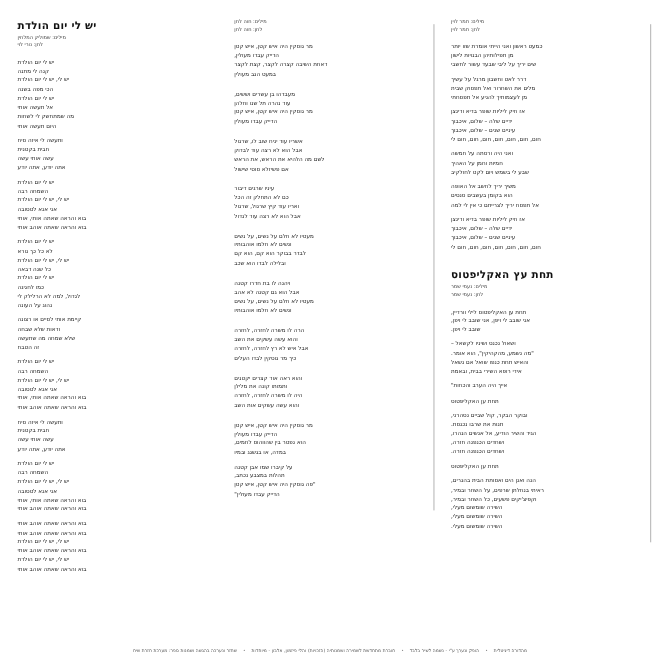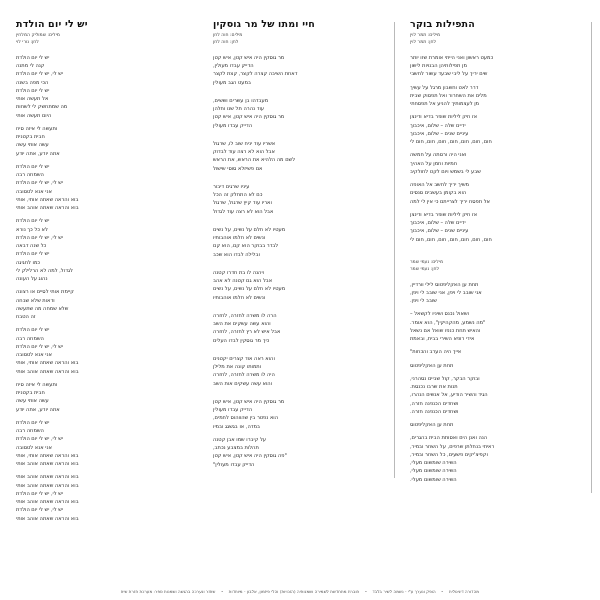--- a/index.html
+++ b/index.html
@@ -92,21 +92,20 @@
   }
 </style>
 </head>
 <body>
 
 <div class="page">
   <div class="columns">
 
     <div class="col divider-left">
       <div class="song">
-        <div class="song-title">התפילות בוקר</div>
         <div class="song-credits">
           <div>מילים: תמר לוין</div>
           <div>לחן: תמר לוין</div>
         </div>
         <div class="lyrics">
             <div class="ln">כמעט ראשון ואני הייתי אומרת שזו יותר</div>
             <div class="ln">מן תפילותיהן הבנויות לישון</div>
             <div class="ln">שים יריך על ליבי שבעד עשור לחשבי</div>
             <div class="sp"></div>
             <div class="ln">דרר לאט וחשבון מרגל על עשיך</div>
@@ -126,20 +125,21 @@
             <div class="ln">הוא בקומן בעשבים סנסים</div>
             <div class="ln">אל תפסח יריך לצרייתם כי אין לי למה</div>
             <div class="sp"></div>
             <div class="ln">אז חיק ליליות שופר בדיא ודינצן</div>
             <div class="ln">ידיים שלה – שלום, איכבוך</div>
             <div class="ln">עיניים שנים – שלום, איכבוך</div>
             <div class="ln">חום, חום, חום, חום, חום, חום, חום לי</div>
           </div>
       </div>
       <div class="song">
+        <div class="song-title">תחת עץ האקליפטוס</div>
         <div class="song-credits">
           <div>מילים: נעמי שמר</div>
           <div>לחן: נעמי שמר</div>
         </div>
         <div class="lyrics">
             <div class="ln">תחת ען האקליפטוס לילי וורדיין,</div>
             <div class="ln">אני שובב לי ויפן, אני שובב לי ויפן,</div>
             <div class="ln">שובב לי ויפן.</div>
             <div class="sp"></div>
             <div class="ln">ושאול נכנס ושיניו לקשאל –</div>
@@ -164,21 +164,20 @@
             <div class="ln">וקפיצ'יקים פשעים, כל השחר ובמיר,</div>
             <div class="ln">השירה שומשום מעלי,</div>
             <div class="ln">השירה שומשום מעלי,</div>
             <div class="ln">השירה שומשום מעלי.</div>
           </div>
       </div>
     </div>
 
     <div class="col divider-left">
       <div class="song">
-        <div class="song-title">חיי ומתו של מר גוסקין</div>
         <div class="song-credits">
           <div>מילים: חוה לחן</div>
           <div>לחן: חוה לחן</div>
         </div>
         <div class="lyrics">
             <div class="ln">מר גוסקין היה איש קטן, איש קטן</div>
             <div class="ln">הדייק עבדו מעולין,</div>
             <div class="ln">דאחת השיבה קצרה לקצר, קצת לקצר</div>
             <div class="ln">במעט הגב מעולין</div>
             <div class="sp"></div>

